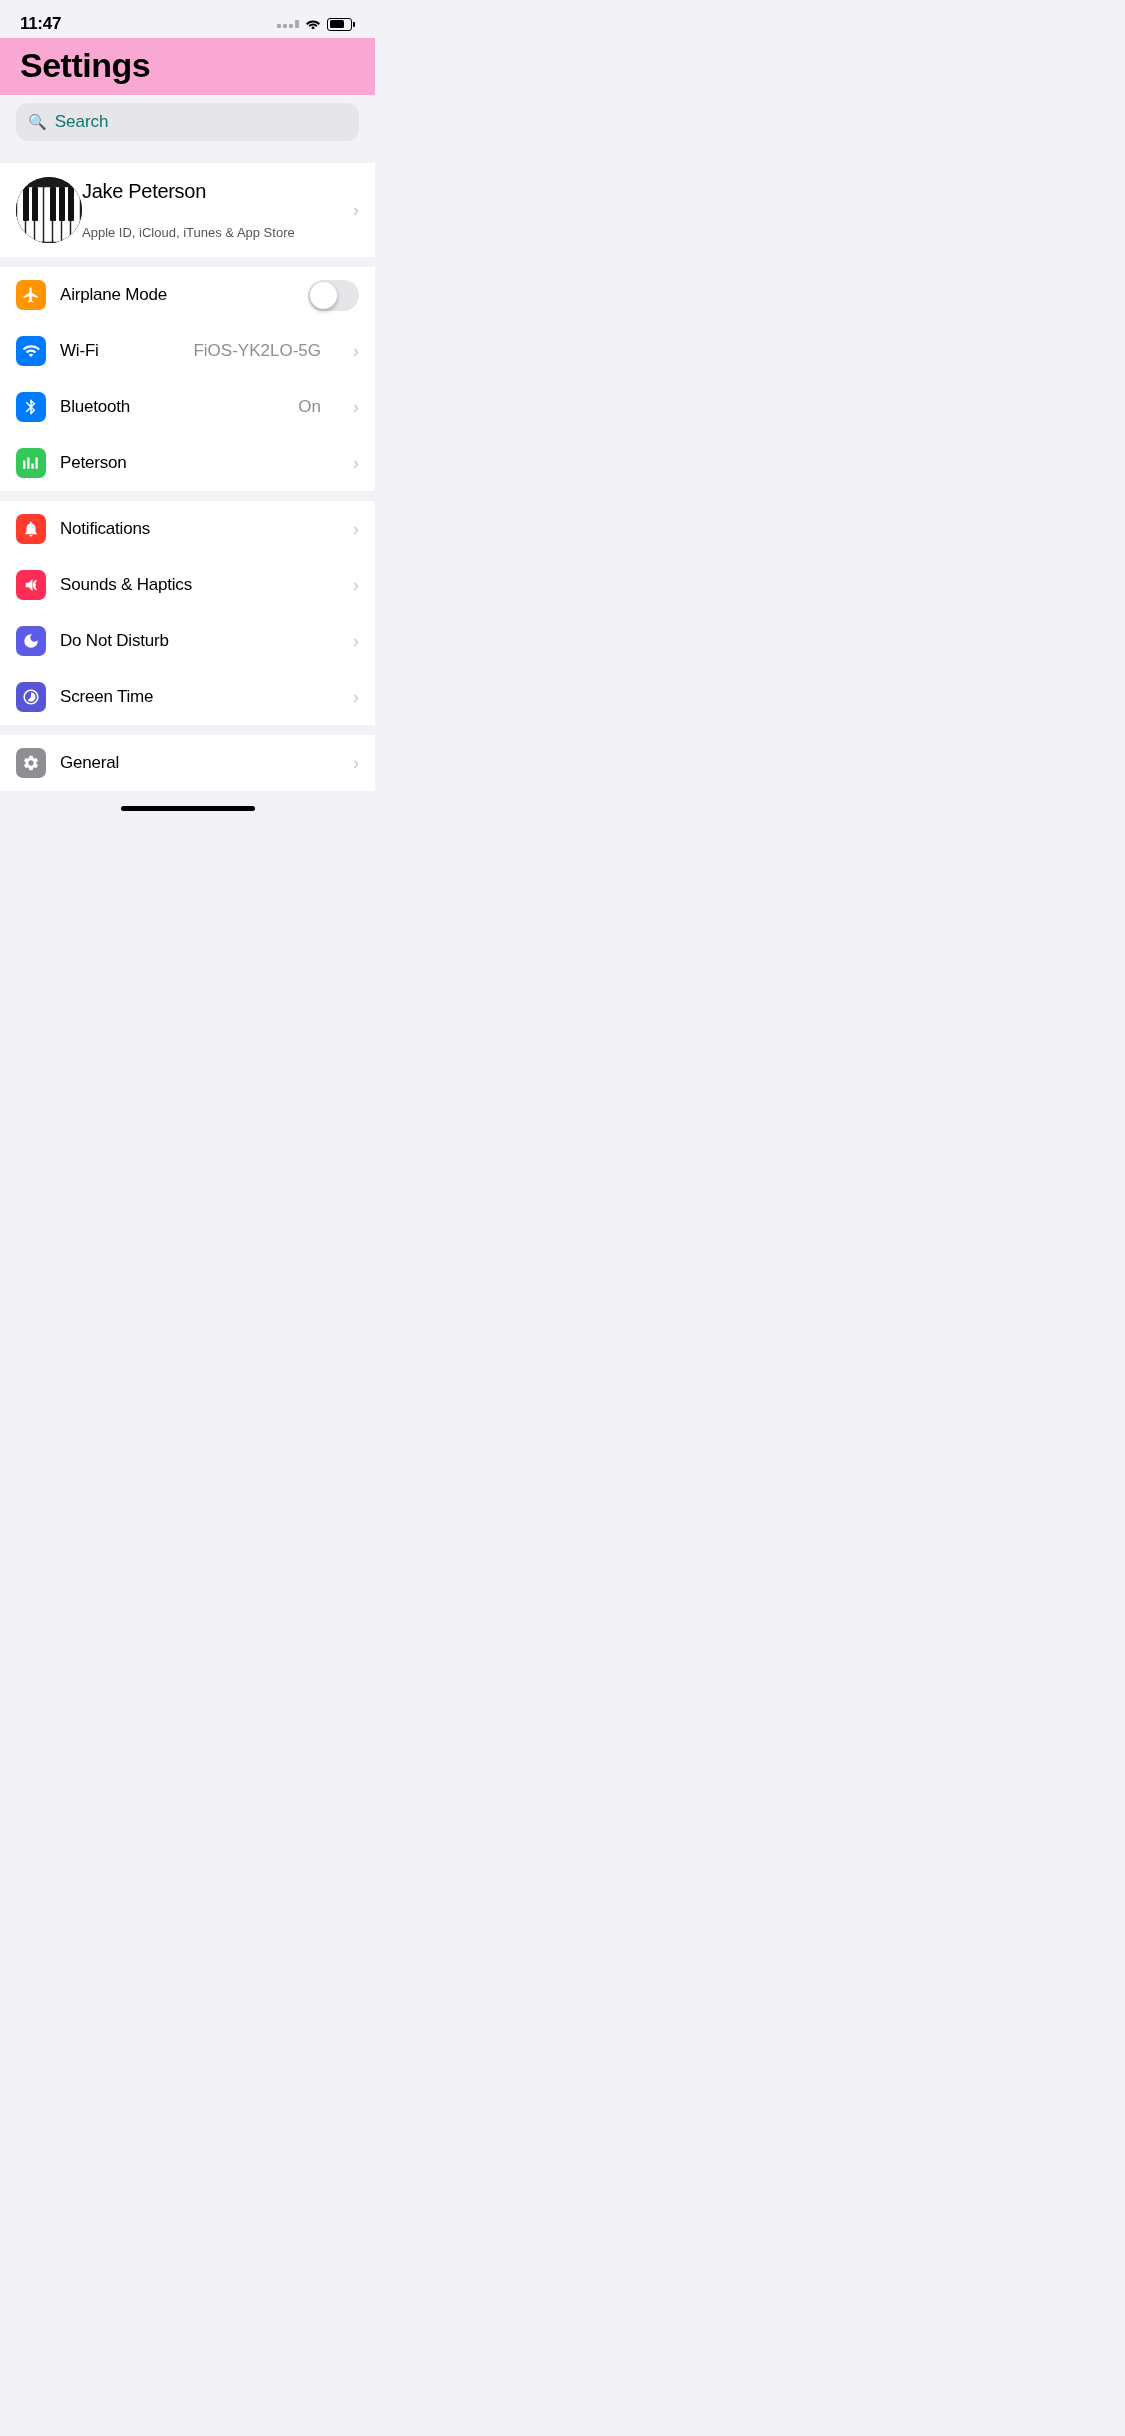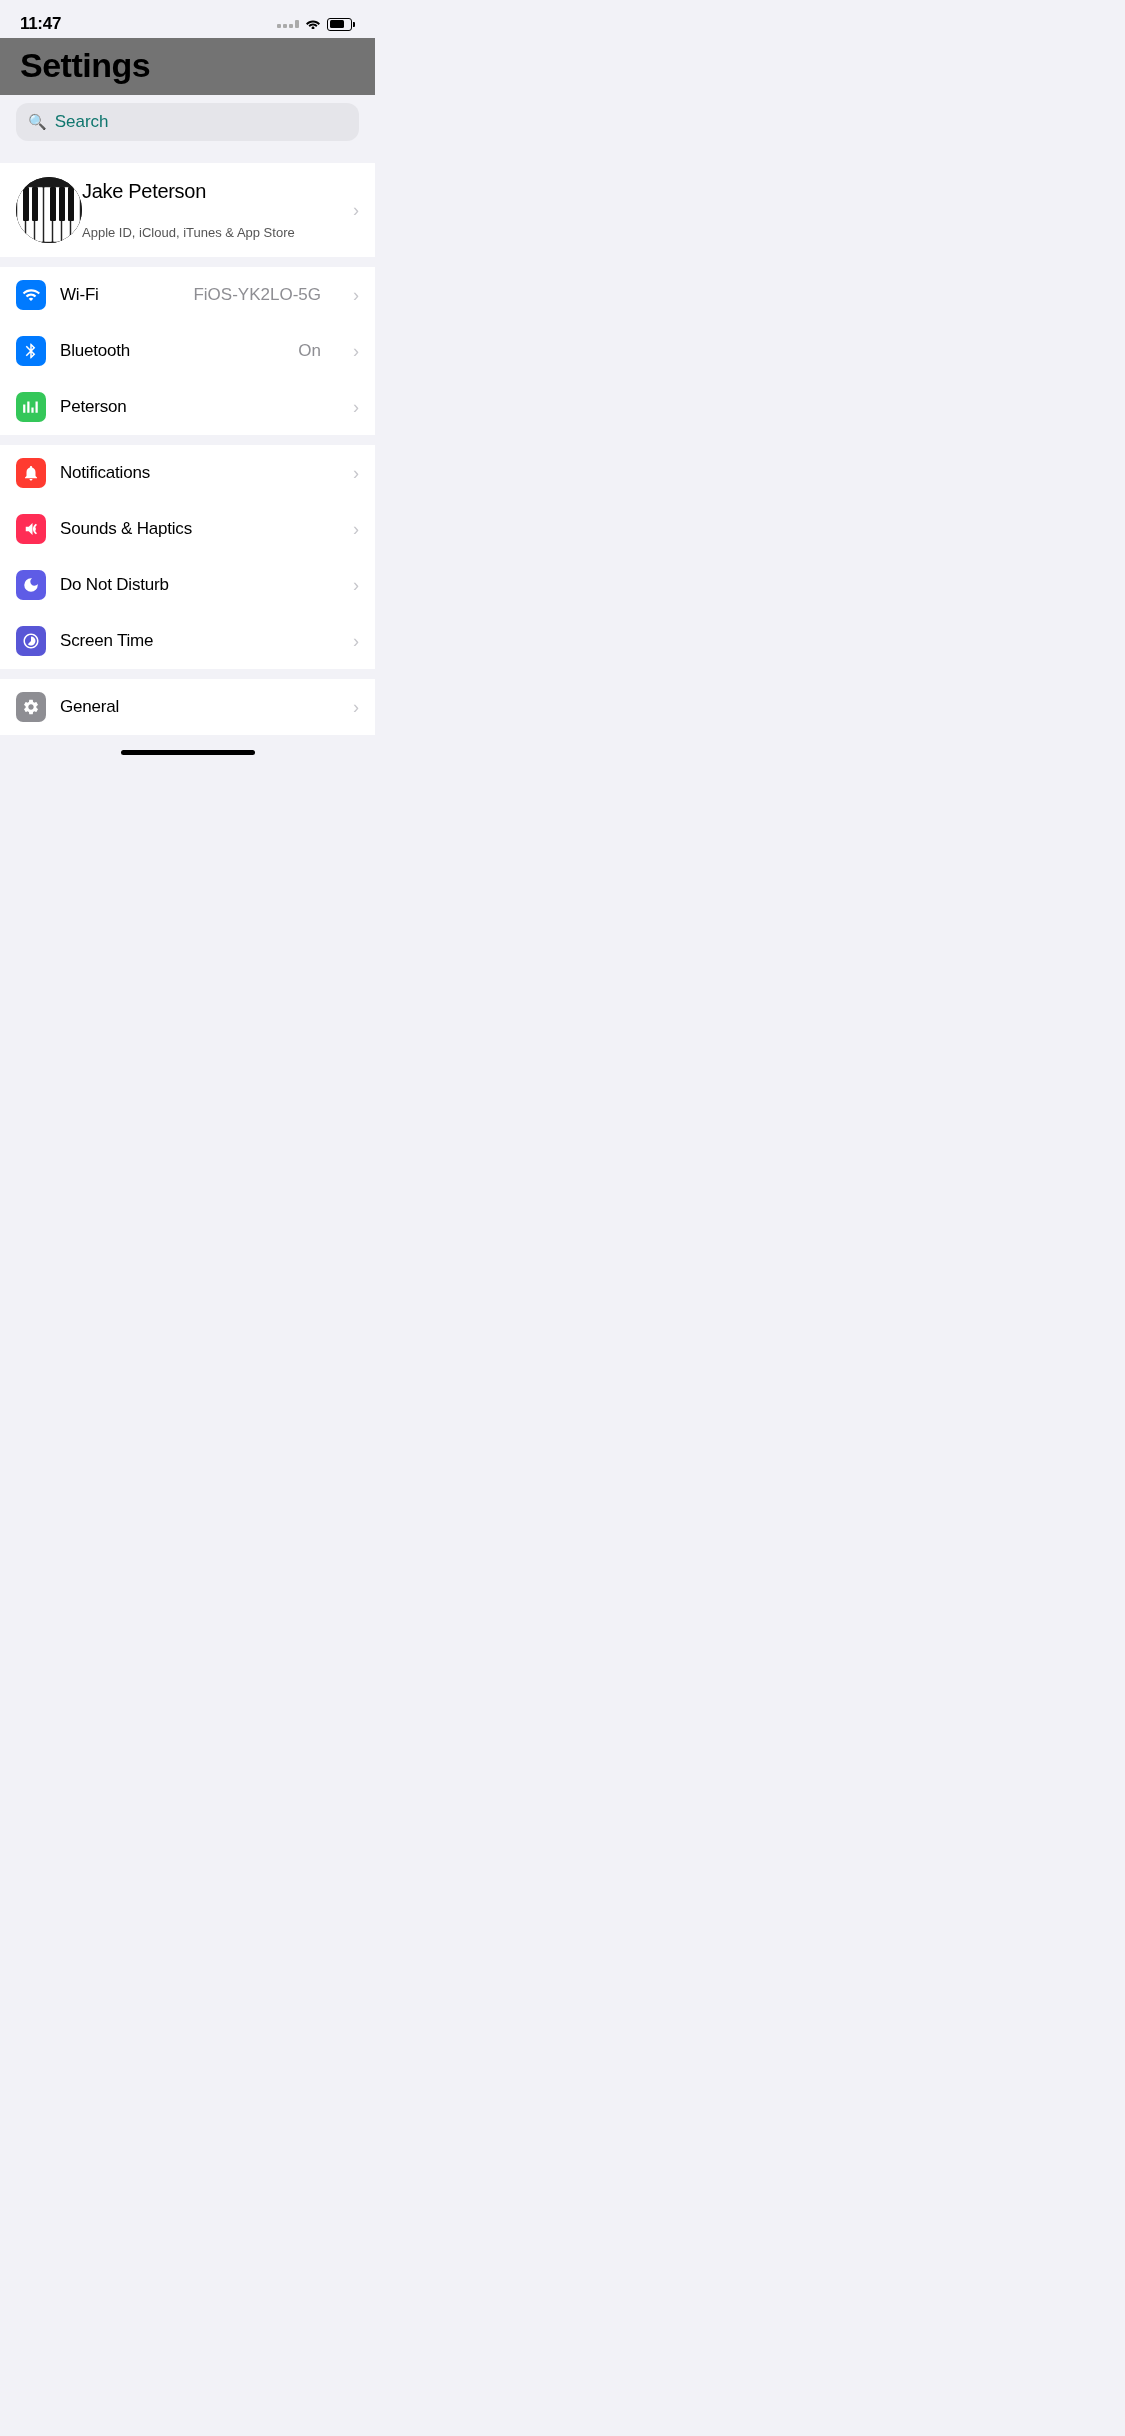--- a/index.html
+++ b/index.html
@@ -69,21 +69,21 @@
     .battery-tip {
       width: 2px;
       height: 5px;
       background: #000;
       border-radius: 0 1px 1px 0;
       margin-left: 1px;
     }
 
     
     .page-title-area {
-      background: #737373;
+      background: #f9a8d4;
       padding: 8px 20px 10px 20px;
     }
     .page-title {
       font-size: 34px;
       font-weight: 700;
       letter-spacing: -0.5px;
     }
 
     
     .search-container {
@@ -322,20 +322,31 @@
       <div class="profile-subtitle">Apple ID, iCloud, iTunes &amp; App Store</div>
     </div>
     <div class="chevron">›</div>
   </div>
 </div>
 
 <div class="section-divider"></div>
 
 <div class="list-group">
 
+  <div class="settings-row">
+    <div class="row-icon bg-orange">
+      <svg class="icon-svg" viewBox="0 0 24 24">
+          <path d="M21 16v-2l-8-5V3.5c0-.83-.67-1.5-1.5-1.5S10 2.67 10 3.5V9l-8 5v2l8-2.5V19l-2 1.5V22l3.5-1 3.5 1v-1.5L13 19v-5.5l8 2.5z"></path>
+        </svg>
+    </div>
+    <span class="row-label">Airplane Mode</span>
+    <div class="toggle">
+      <div class="toggle-knob"></div>
+    </div>
+  </div>
 
   <div class="settings-row">
     <div class="row-icon bg-blue">
       <svg class="icon-svg" viewBox="0 0 24 24" fill="white">
           <path d="M1 9l2 2c5.07-5.07 13.93-5.07 19 0l2-2C16.93 2.93 7.08 2.93 1 9zm8 8l3 3 3-3c-1.65-1.66-4.34-1.66-6 0zm-4-4l2 2c2.76-2.76 7.24-2.76 10 0l2-2C15.14 9.14 8.87 9.14 5 13z"></path>
         </svg>
     </div>
     <span class="row-label">Wi-Fi</span>
     <span class="row-value">FiOS-YK2LO-5G</span>
     <div class="chevron">›</div>

